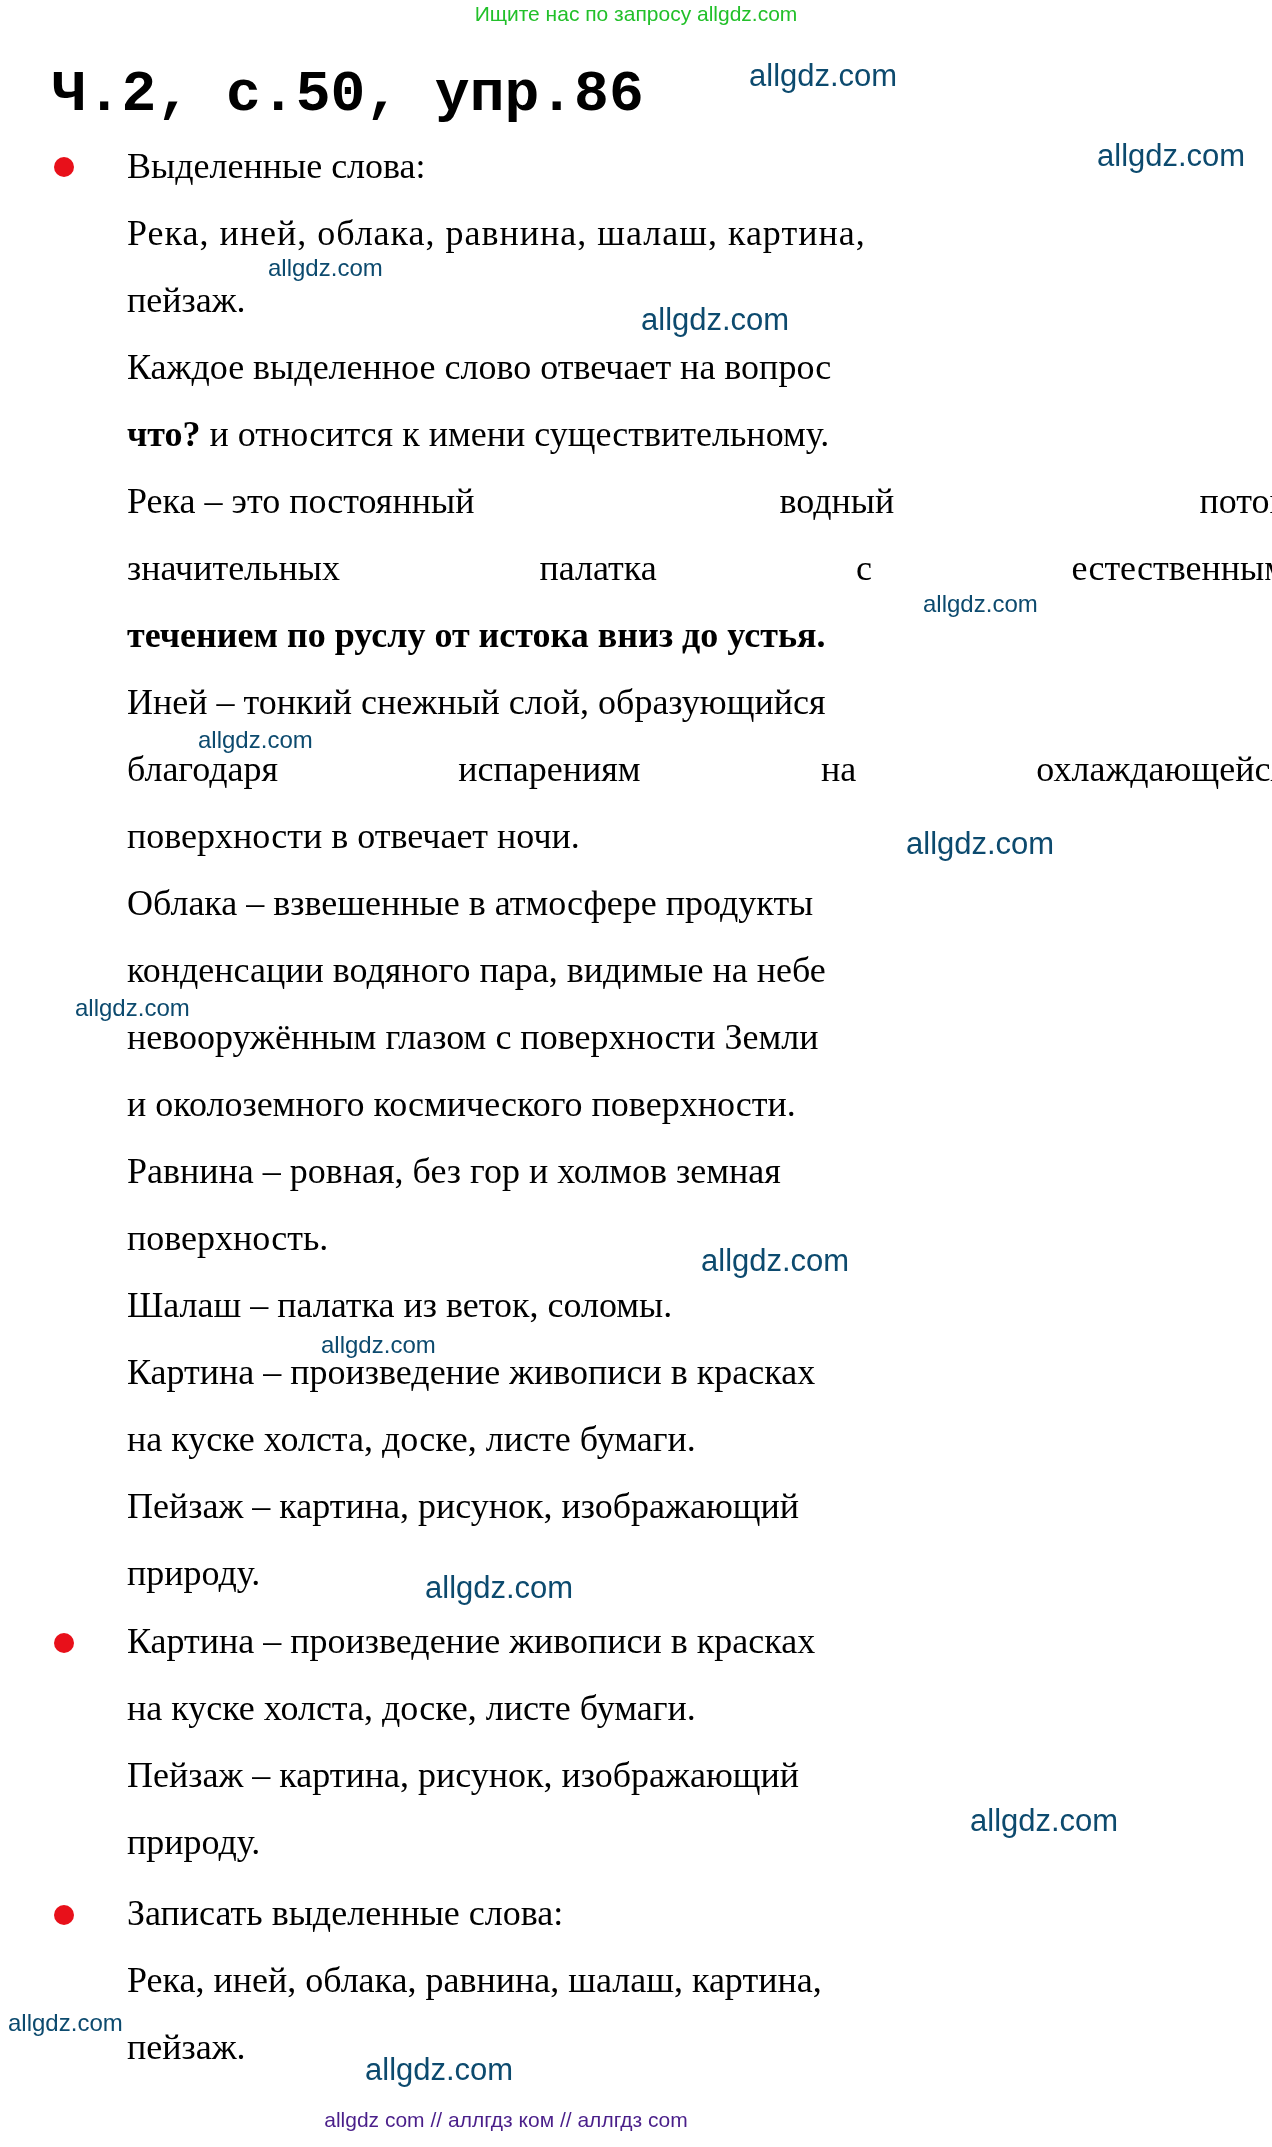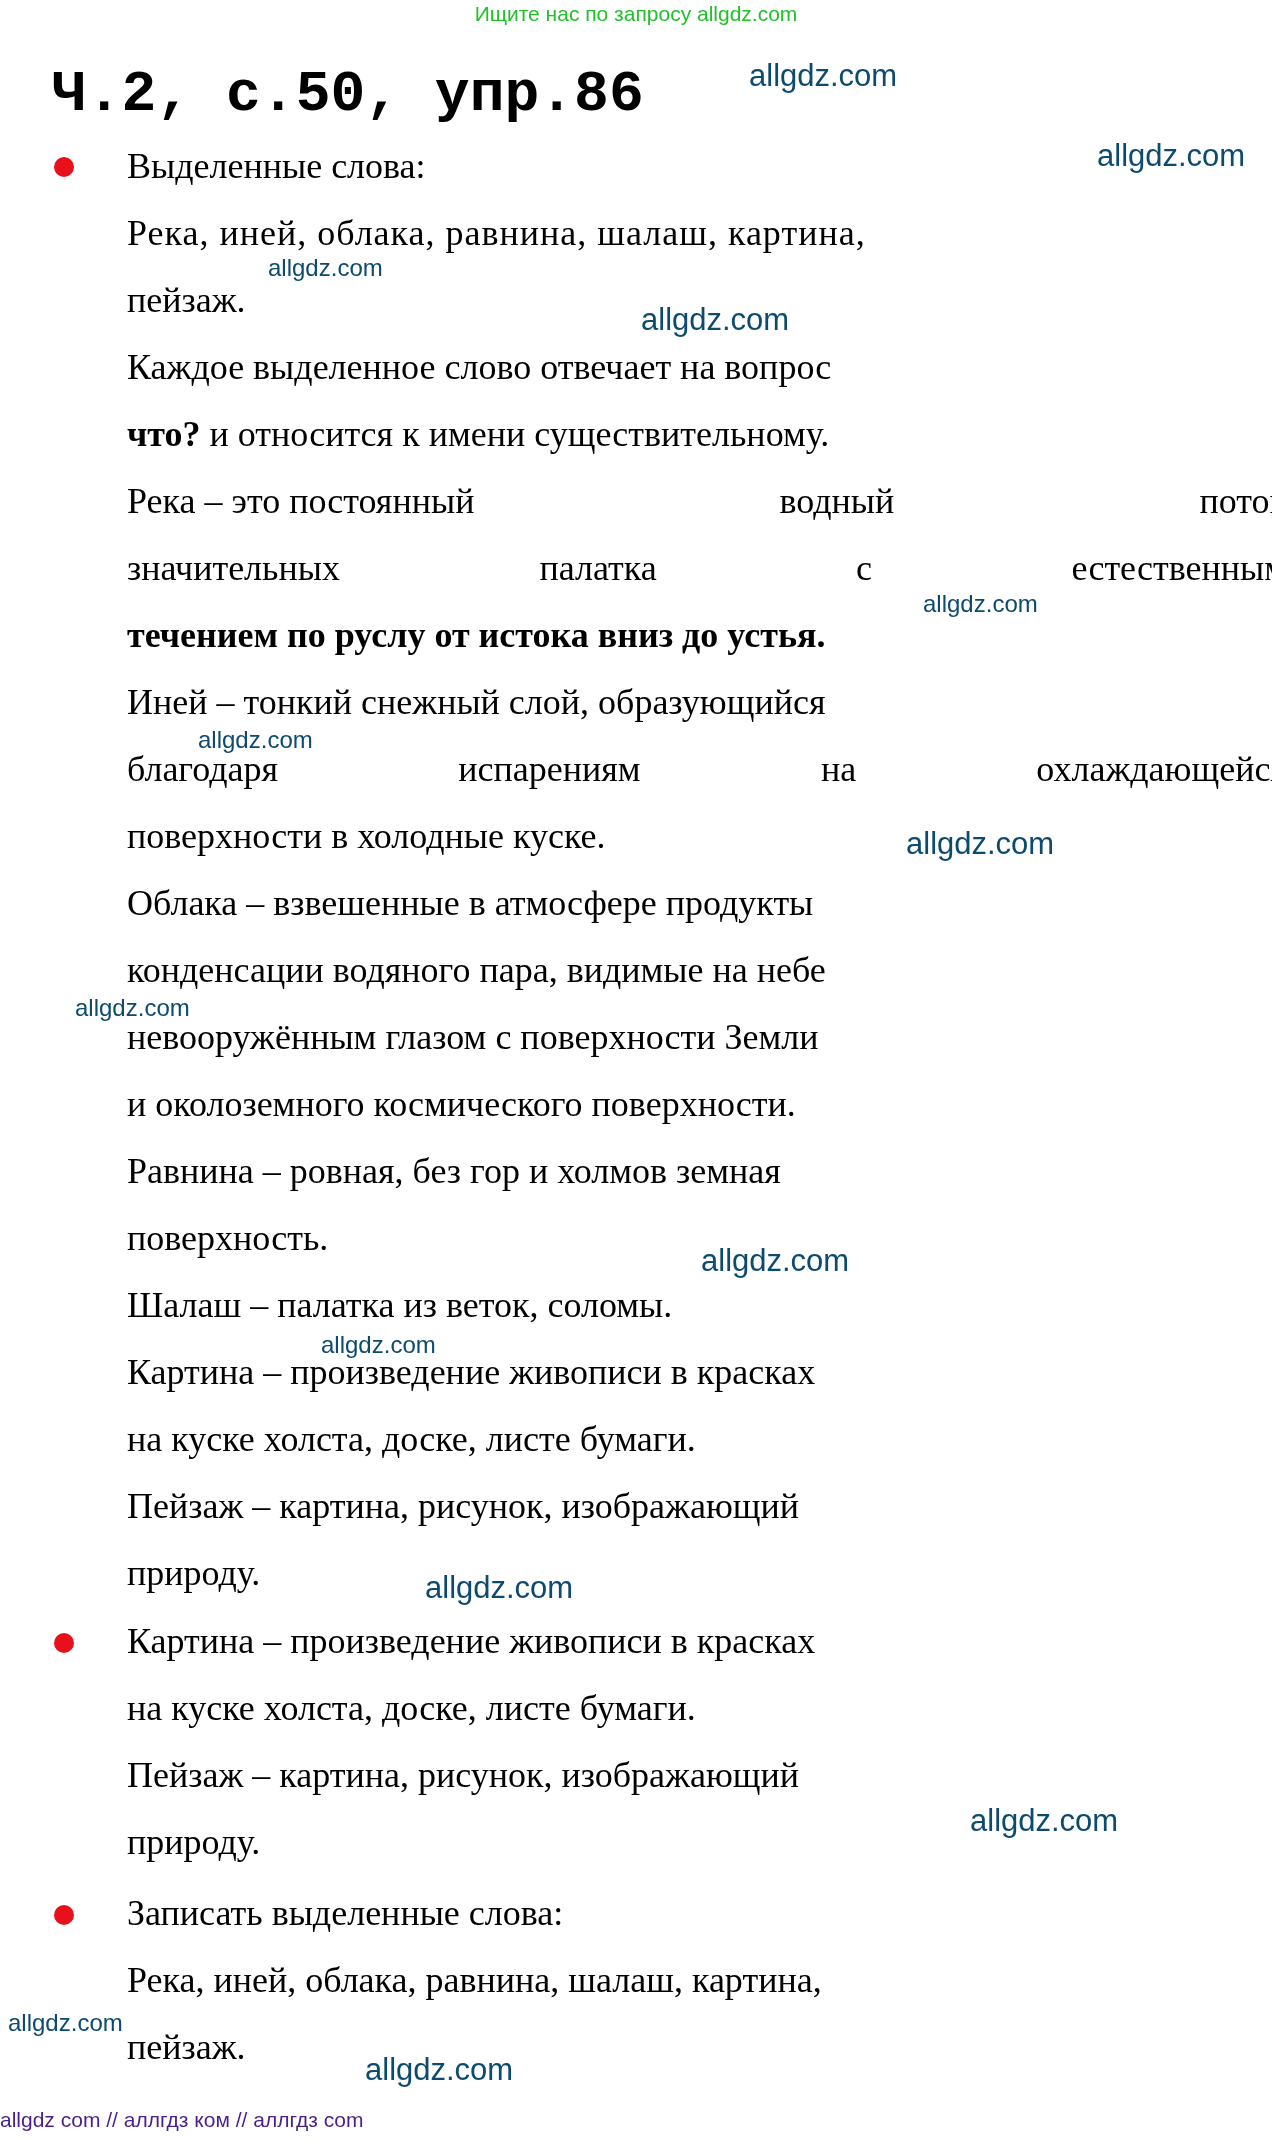--- a/index.html
+++ b/index.html
@@ -5,21 +5,21 @@
   html, body { margin: 0; padding: 0; background: #ffffff; }
   body { width: 1272px; height: 2147px; position: relative; overflow: hidden; font-family: "Liberation Serif", serif; color: #000; }
   .top-banner { position: absolute; top: 2px; left: 0; width: 1272px; text-align: center; font-family: Liberation Sans, sans-serif; font-size: 21px; color: #22c02a; }
   .title { position: absolute; left: 52px; top: 62px; font-family: Liberation Mono, monospace; font-weight: bold; font-size: 58px; line-height: 66px; margin: 0; }
   .line { position: absolute; left: 127px; font-size: 36px; line-height: 66px; white-space: nowrap; }
   .justify { display: flex; justify-content: space-between; width: 1160px; }
   .bullet { position: absolute; left: 54px; width: 20px; height: 20px; border-radius: 50%; background: #e8101a; }
   .wm { position: absolute; font-family: "Liberation Sans", sans-serif; color: #0c4a6e; white-space: nowrap; }
   .wm-l { font-size: 31px; }
   .wm-s { font-size: 24px; }
-  .footer { position: absolute; top: 2108px; left: 0; width: 1012px; text-align: left; font-family: "Liberation Sans", sans-serif; font-size: 21px; color: #4a1f8a; }
+  .footer { position: absolute; top: 2108px; left: 0; width: 1012px; text-align: center; font-family: "Liberation Sans", sans-serif; font-size: 21px; color: #4a1f8a; }
   .bold { font-weight: bold; }
 </style>
 </head>
 <body>
 
 <div class="top-banner">Ищите нас по запросу allgdz.com</div>
 
 <h1 class="title">Ч.2, с.50, упр.86</h1>
 
 <span class="bullet" style="top:157px;"></span>
@@ -43,21 +43,21 @@
   <span>естественным</span>
 </div>
 <div class="line" style="top:602px;font-weight:bold;">течением по руслу от истока вниз до устья.</div>
 <div class="line" style="top:669px;">Иней – тонкий снежный слой, образующийся</div>
 <div class="line justify" style="top:736px;">
   <span>благодаря</span>
   <span>испарениям</span>
   <span>на</span>
   <span>охлаждающейся</span>
 </div>
-<div class="line" style="top:803px;">поверхности в холодные куске.</div>
+<div class="line" style="top:803px;">поверхности в отвечает ночи.</div>
 <div class="line" style="top:870px;">Облака – взвешенные в атмосфере продукты</div>
 <div class="line" style="top:937px;">конденсации водяного пара, видимые на небе</div>
 <div class="line" style="top:1004px;">невооружённым глазом с поверхности Земли</div>
 <div class="line" style="top:1071px;">и околоземного космического поверхности.</div>
 <div class="line" style="top:1138px;">Равнина – ровная, без гор и холмов земная</div>
 <div class="line" style="top:1205px;">поверхность.</div>
 <div class="line" style="top:1272px;">Шалаш – палатка из веток, соломы.</div>
 <div class="line" style="top:1339px;">Картина – произведение живописи в красках</div>
 <div class="line" style="top:1406px;">на куске холста, доске, листе бумаги.</div>
 <div class="line" style="top:1473px;">Пейзаж – картина, рисунок, изображающий</div>

